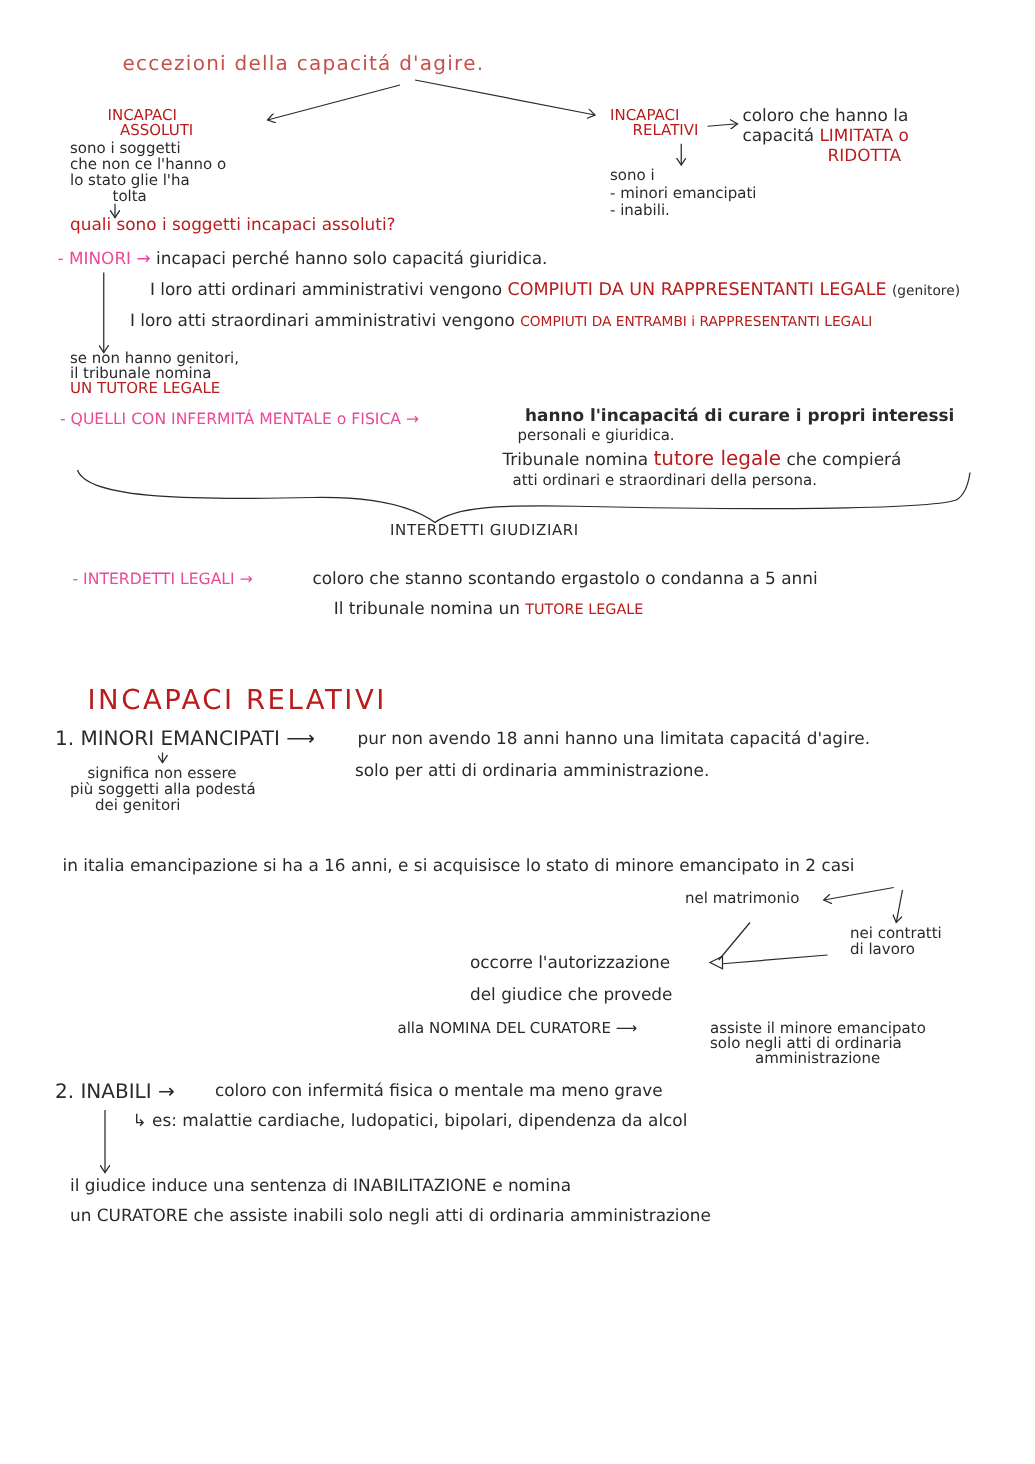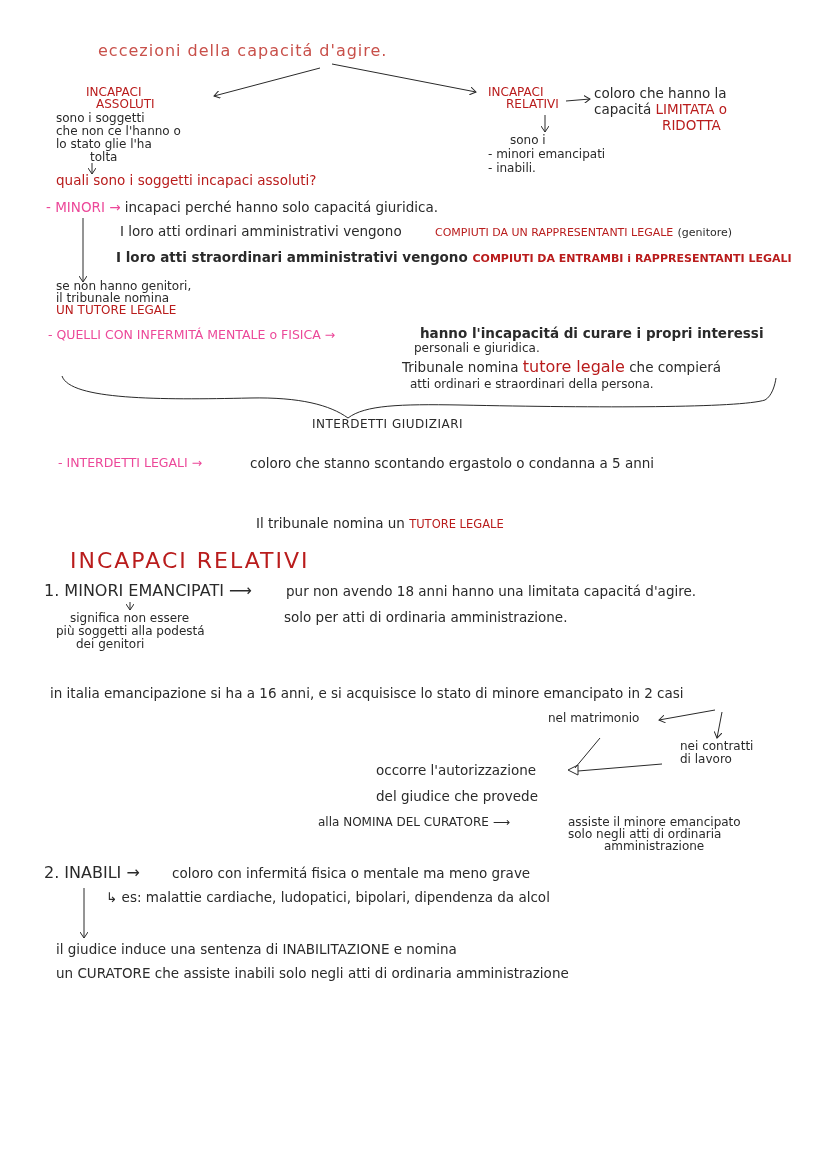--- a/index.html
+++ b/index.html
@@ -62,35 +62,35 @@
 <div class="t purple m" style="left:56px; top:173px;">quali sono i soggetti incapaci assoluti?</div>
 
 <div class="t purple s" style="left:488px; top:86px;">INCAPACI</div>
 <div class="t purple s" style="left:506px; top:98px;">RELATIVI</div>
 <div class="t blk m" style="left:594px; top:86px;">coloro che hanno la</div>
 <div class="t m" style="left:594px; top:102px;">
   <span class="blk">capacitá</span>
   <span class="purple">LIMITATA o</span>
 </div>
 <div class="t purple m" style="left:662px; top:118px;">RIDOTTA</div>
-<div class="t blk s" style="left:510px; top:134px;">sono i</div>
+<div class="t blk s" style="left:488px; top:134px;">sono i</div>
 <div class="t blk s" style="left:488px; top:148px;">- minori emancipati</div>
 <div class="t blk s" style="left:488px; top:162px;">- inabili.</div>
 
 <div class="t m" style="left:46px; top:200px;">
   <span class="maroon">- MINORI</span>
   <span class="maroon">→</span>
   <span class="blk">incapaci perché hanno solo capacitá giuridica.</span>
 </div>
 <div class="t m" style="left:120px; top:224px;">
   <span class="blk">I loro atti ordinari amministrativi vengono</span>
-  <span class="purple" style="font-size:11px;margin-left:29px;">COMPIUTI DA UN RAPPRESENTANTI LEGALE</span>
+  <span class="purple" style="font-size:14px;">COMPIUTI DA UN RAPPRESENTANTI LEGALE</span>
   <span class="blk" style="font-size:11px;">(genitore)</span>
 </div>
-<div class="t m" style="left:116px; top:250px;font-weight:bold;">
+<div class="t m" style="left:104px; top:250px;">
   <span class="blk">I loro atti straordinari amministrativi vengono</span>
   <span class="purple" style="font-size:11px;">COMPIUTI DA ENTRAMBI i RAPPRESENTANTI LEGALI</span>
 </div>
 <div class="t blk s" style="left:56px; top:280px; line-height:12px;">
   <div>se non hanno genitori,</div>
   <div>il tribunale nomina</div>
   <div class="purple">UN TUTORE LEGALE</div>
 </div>
 
 <div class="t m maroon" style="left:48px; top:328px; font-size:12.5px;">
@@ -105,21 +105,21 @@
   <span class="blk">che compierá</span>
 </div>
 <div class="t blk s" style="left:410px; top:378px;">atti ordinari e straordinari della persona.</div>
 <div class="t blk s" style="left:312px; top:418px; letter-spacing:0.5px;">INTERDETTI GIUDIZIARI</div>
 
 <div class="t m maroon" style="left:58px; top:456px; font-size:12.5px;">
   <span>- INTERDETTI LEGALI</span>
   <span>→</span>
 </div>
 <div class="t blk m" style="left:250px; top:456px;">coloro che stanno scontando ergastolo o condanna a 5 anni</div>
-<div class="t m" style="left:256px; top:480px;margin-top:36px;">
+<div class="t m" style="left:267px; top:480px;">
   <span class="blk">Il tribunale nomina un</span>
   <span class="purple" style="font-size:11.5px;">TUTORE LEGALE</span>
 </div>
 
 <div class="t purple xl" style="left:70px; top:548px;">INCAPACI RELATIVI</div>
 
 <div class="t blk l" style="left:44px; top:582px;">
   <span>1. MINORI EMANCIPATI</span>
   <span>⟶</span>
 </div>

